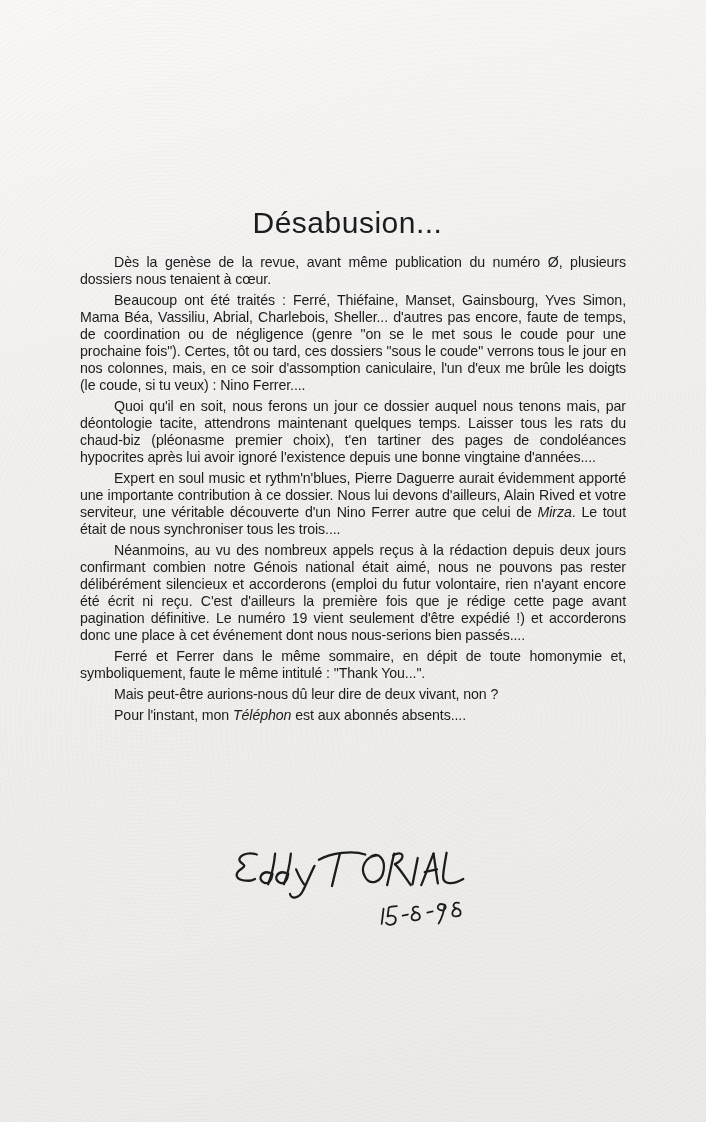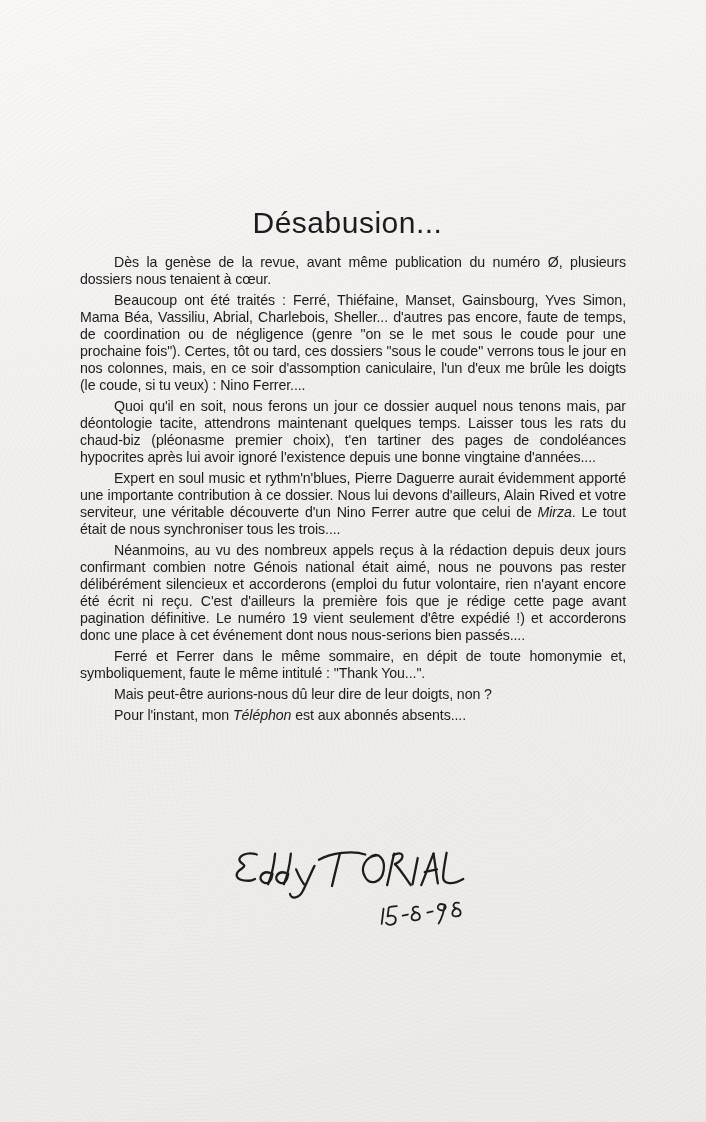--- a/index.html
+++ b/index.html
@@ -64,21 +64,21 @@
 
   <h1 class="title">Désabusion...</h1>
 
   <div class="body">
       <p class="para"><span>Dès la genèse de la revue, avant même publication du numéro Ø, plusieurs dossiers nous tenaient à cœur.</span></p>
       <p class="para"><span>Beaucoup ont été traités : Ferré, Thiéfaine, Manset, Gainsbourg, Yves Simon, Mama Béa, Vassiliu, Abrial, Charlebois, Sheller... d'autres pas encore, faute de temps, de coordination ou de négligence (genre "on se le met sous le coude pour une prochaine fois"). Certes, tôt ou tard, ces dossiers "sous le coude" verrons tous le jour en nos colonnes, mais, en ce soir d'assomption caniculaire, l'un d'eux me brûle les doigts (le coude, si tu veux) : Nino Ferrer....</span></p>
       <p class="para"><span>Quoi qu'il en soit, nous ferons un jour ce dossier auquel nous tenons mais, par déontologie tacite, attendrons maintenant quelques temps. Laisser tous les rats du chaud-biz (pléonasme premier choix), t'en tartiner des pages de condoléances hypocrites après lui avoir ignoré l'existence depuis une bonne vingtaine d'années....</span></p>
       <p class="para"><span>Expert en soul music et rythm'n'blues, Pierre Daguerre aurait évidemment apporté une importante contribution à ce dossier. Nous lui devons d'ailleurs, Alain Rived et votre serviteur, une véritable découverte d'un Nino Ferrer autre que celui de </span><em>Mirza</em><span>. Le tout était de nous synchroniser tous les trois....</span></p>
       <p class="para"><span>Néanmoins, au vu des nombreux appels reçus à la rédaction depuis deux jours confirmant combien notre Génois national était aimé, nous ne pouvons pas rester délibérément silencieux et accorderons (emploi du futur volontaire, rien n'ayant encore été écrit ni reçu. C'est d'ailleurs la première fois que je rédige cette page avant pagination définitive. Le numéro 19 vient seulement d'être expédié !) et accorderons donc une place à cet événement dont nous nous-serions bien passés....</span></p>
       <p class="para"><span>Ferré et Ferrer dans le même sommaire, en dépit de toute homonymie et, symboliquement, faute le même intitulé : "Thank You...".</span></p>
-      <p class="para"><span>Mais peut-être aurions-nous dû leur dire de leur doigts, non ?</span></p>
+      <p class="para"><span>Mais peut-être aurions-nous dû leur dire de deux vivant, non ?</span></p>
       <p class="para"><span>Pour l'instant, mon </span><em>Téléphon</em><span> est aux abonnés absents....</span></p>
     </div>
 
   <div class="sig">
     <svg class="sig-name" viewBox="0 0 270 80" role="img" aria-label="Eddy TORIAL">
       <path d="M33,12 C22,8 10,14 14,20 C17,24 22,24 16,28 C8,33 6,42 24,42 C27,42 29,41 31,40"></path>
       <path d="M48,33 C39,30 33,40 41,44 C47,47 50,41 51,34"></path>
       <path d="M54,11 C53,21 50,36 46,46"></path>
       <path d="M66,33 C57,30 51,40 59,44 C65,47 68,41 69,34"></path>
       <path d="M72,11 C71,21 68,36 64,46"></path>

